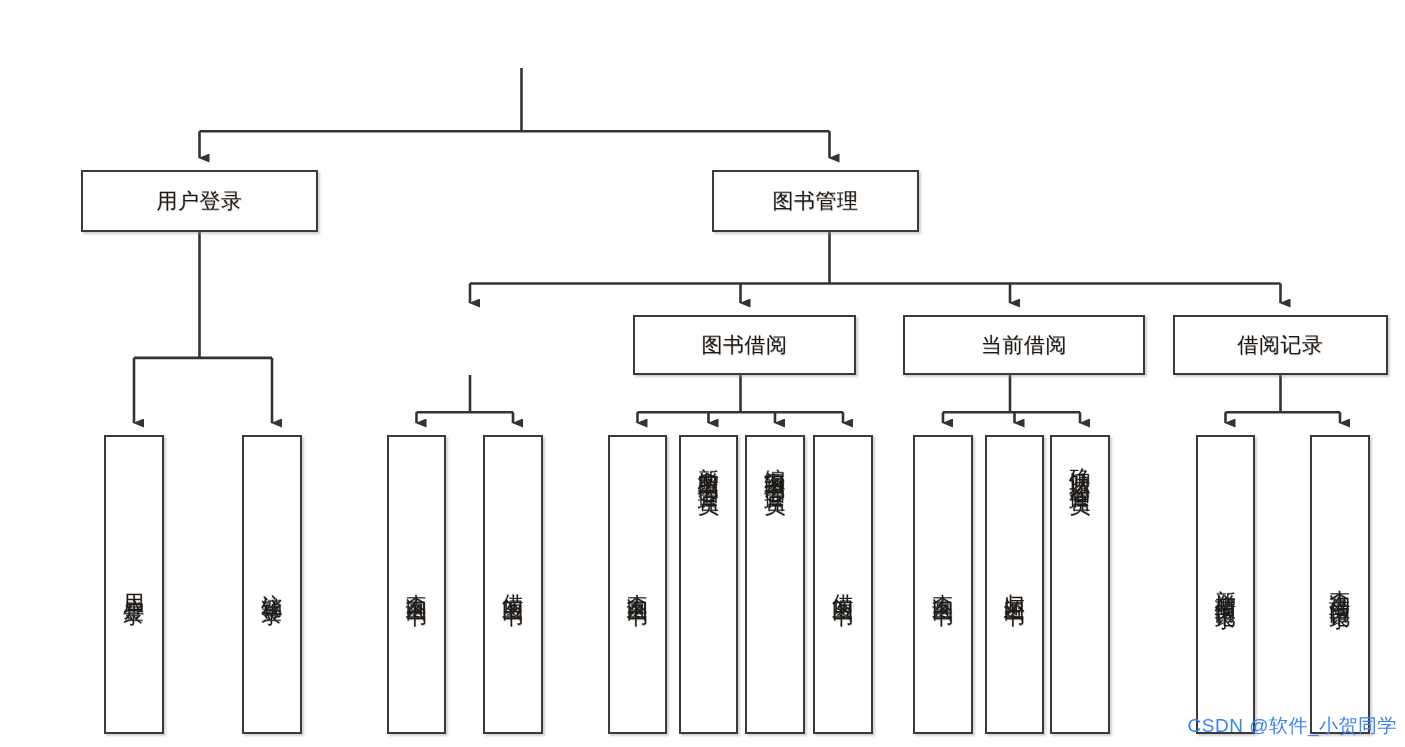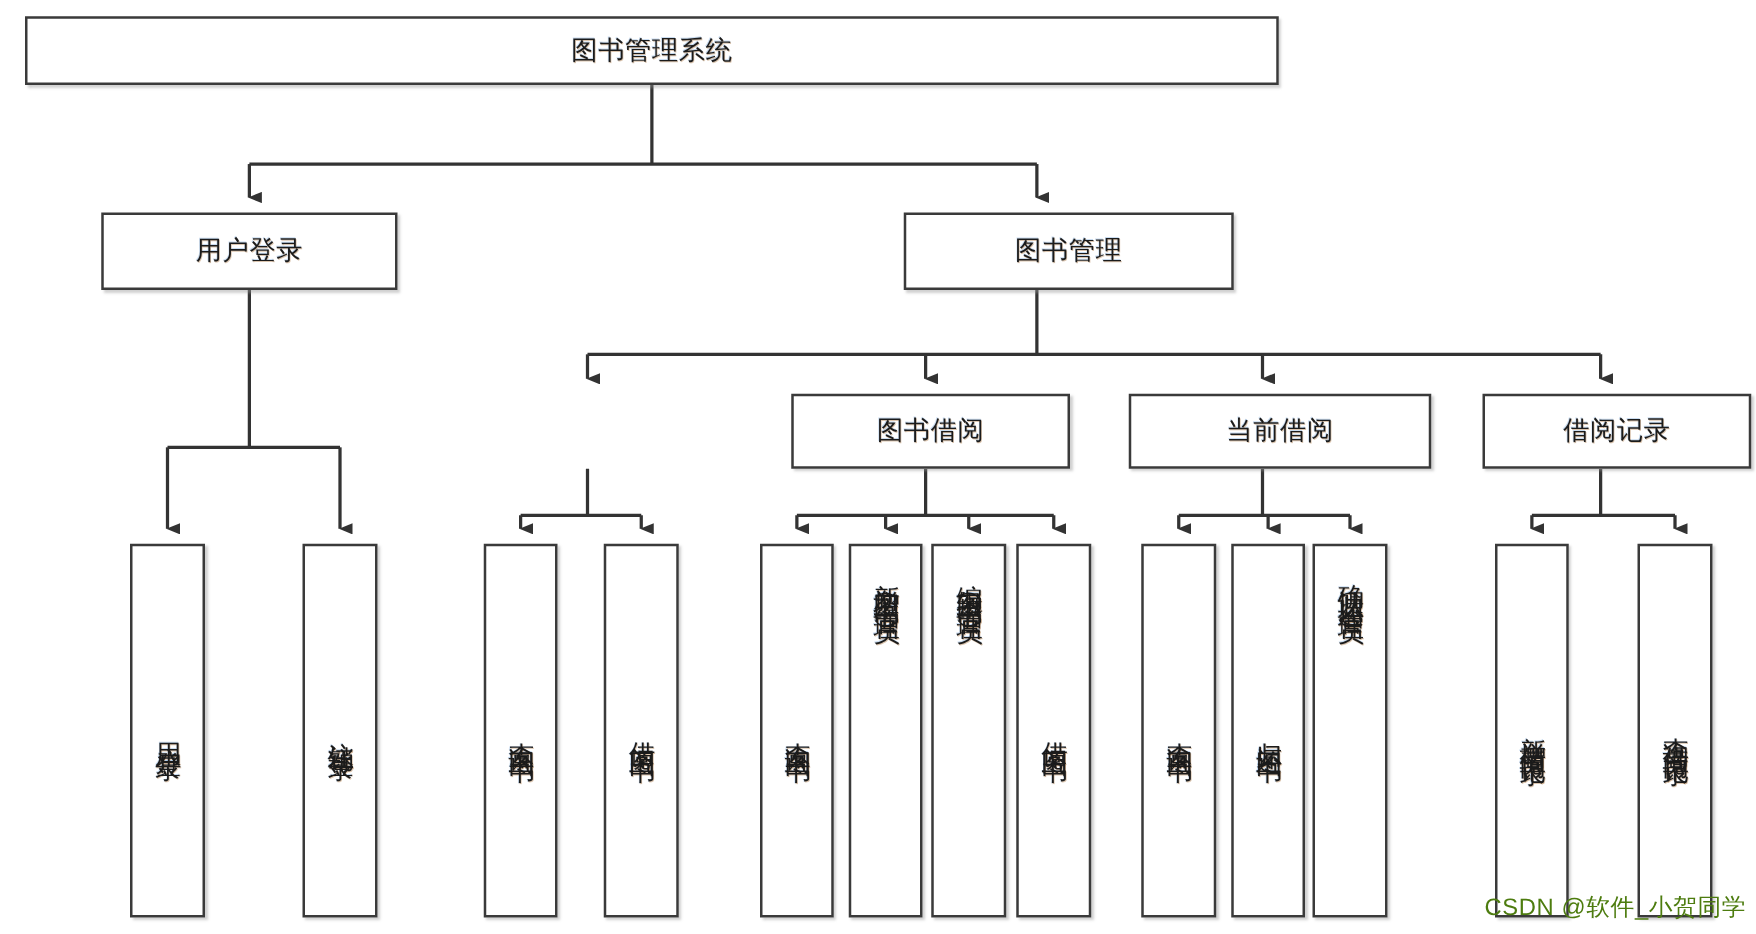--- a/index.html
+++ b/index.html
@@ -59,21 +59,21 @@
   }
   .node-box.vertical.centered {
     align-items: center;
     padding-top: 0;
   }
   .watermark {
     position: absolute;
     right: 8px;
     bottom: 8px;
     font-size: 19px;
-    color: #4d7c0f;
+    color: #3b82f6;
     white-space: nowrap;
     letter-spacing: 0.5px;
     user-select: none;
   }
 </style>
 </head>
 <body>
 
 <div id="diagram-root">
 
@@ -113,38 +113,35 @@
         <path d="M1225.5,412.2 L1340,412.2"></path>
         <path d="M1225.5,412.2 L1225.5,423" marker-end="url(#arrowhead)"></path>
         <path d="M1340,412.2 L1340,423" marker-end="url(#arrowhead)"></path>
         <path d="M521.5,68 L521.5,131.24"></path>
         <path d="M199.5,131.24 L829.5,131.24"></path>
         <path d="M199.5,131.24 L199.5,158" marker-end="url(#arrowhead)"></path>
         <path d="M829.5,131.24 L829.5,158" marker-end="url(#arrowhead)"></path>
       </g>
   </svg>
 
-  <div class="node-box horizontal" style="left:20px; top:13px; width:1003px; height:55px;">
-    <span class="node-label">图书管理系统</span>
-  </div>
 
   <div class="node-box horizontal" style="left:81px; top:170px; width:237px; height:62px;">
     <span class="node-label">用户登录</span>
   </div>
-  <div class="node-box horizontal" style="left:712px; top:170px; width:264px; height:62px;margin-left:11px;">
+  <div class="node-box horizontal" style="left:712px; top:170px; width:207px; height:62px;">
     <span class="node-label">图书管理</span>
   </div>
 
   <div class="node-box horizontal" style="left:633px; top:315px; width:223px; height:60px;">
     <span class="node-label">图书借阅</span>
   </div>
   <div class="node-box horizontal" style="left:903px; top:315px; width:242px; height:60px;">
     <span class="node-label">当前借阅</span>
   </div>
-  <div class="node-box horizontal" style="left:1173px; top:315px; width:215px; height:60px;margin-left:13px;">
+  <div class="node-box horizontal" style="left:1173px; top:315px; width:215px; height:60px;">
     <span class="node-label">借阅记录</span>
   </div>
 
   <div class="node-box vertical centered" style="left:104px; top:435px; width:60px; height:299px;">
     <span class="node-label">用户登录</span>
   </div>
   <div class="node-box vertical centered" style="left:242px; top:435px; width:60px; height:299px;">
     <span class="node-label">注销登录</span>
   </div>
   <div class="node-box vertical centered" style="left:387px; top:435px; width:59px; height:299px;">

